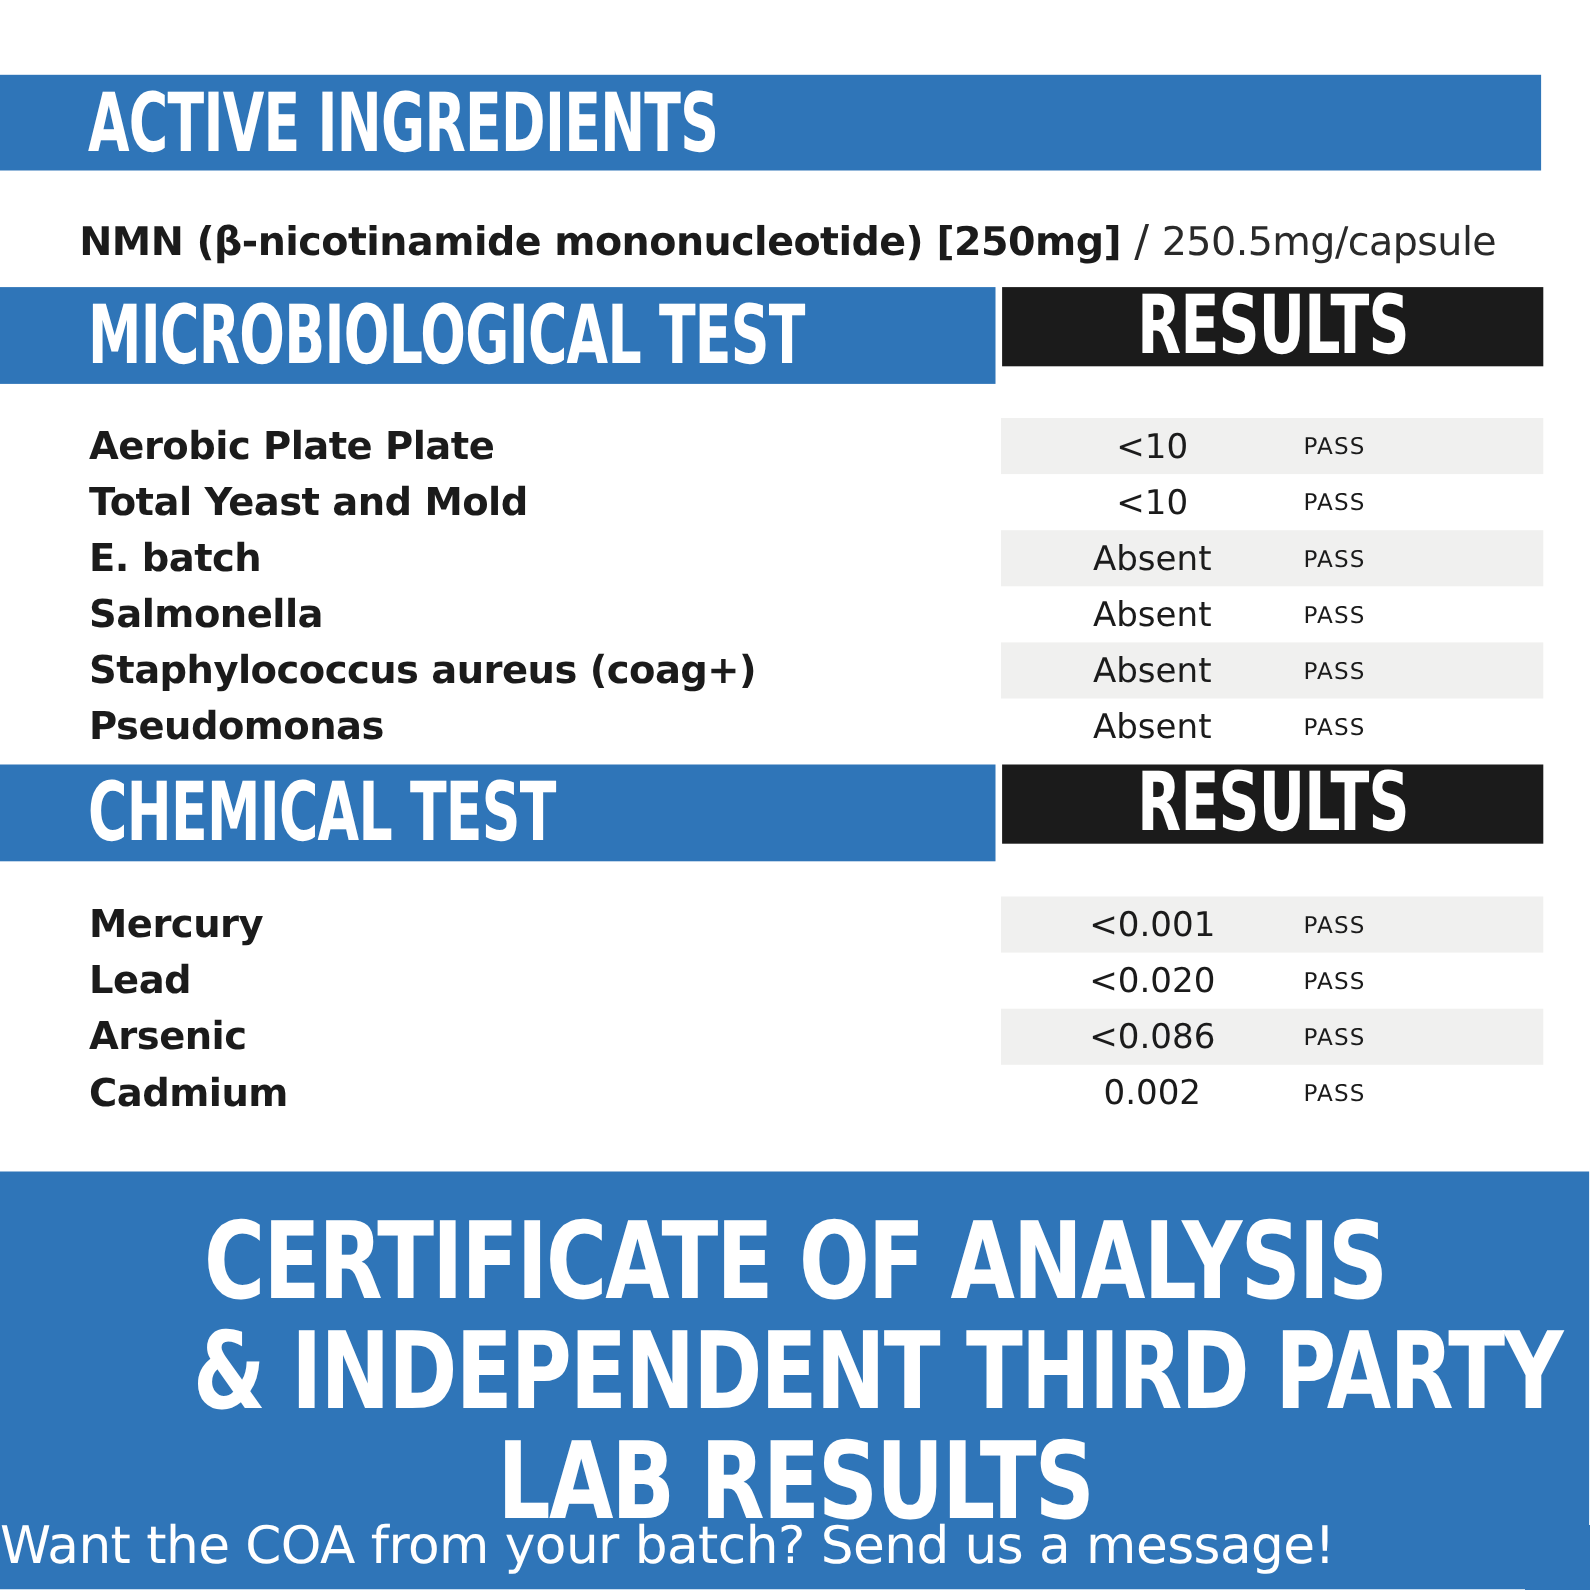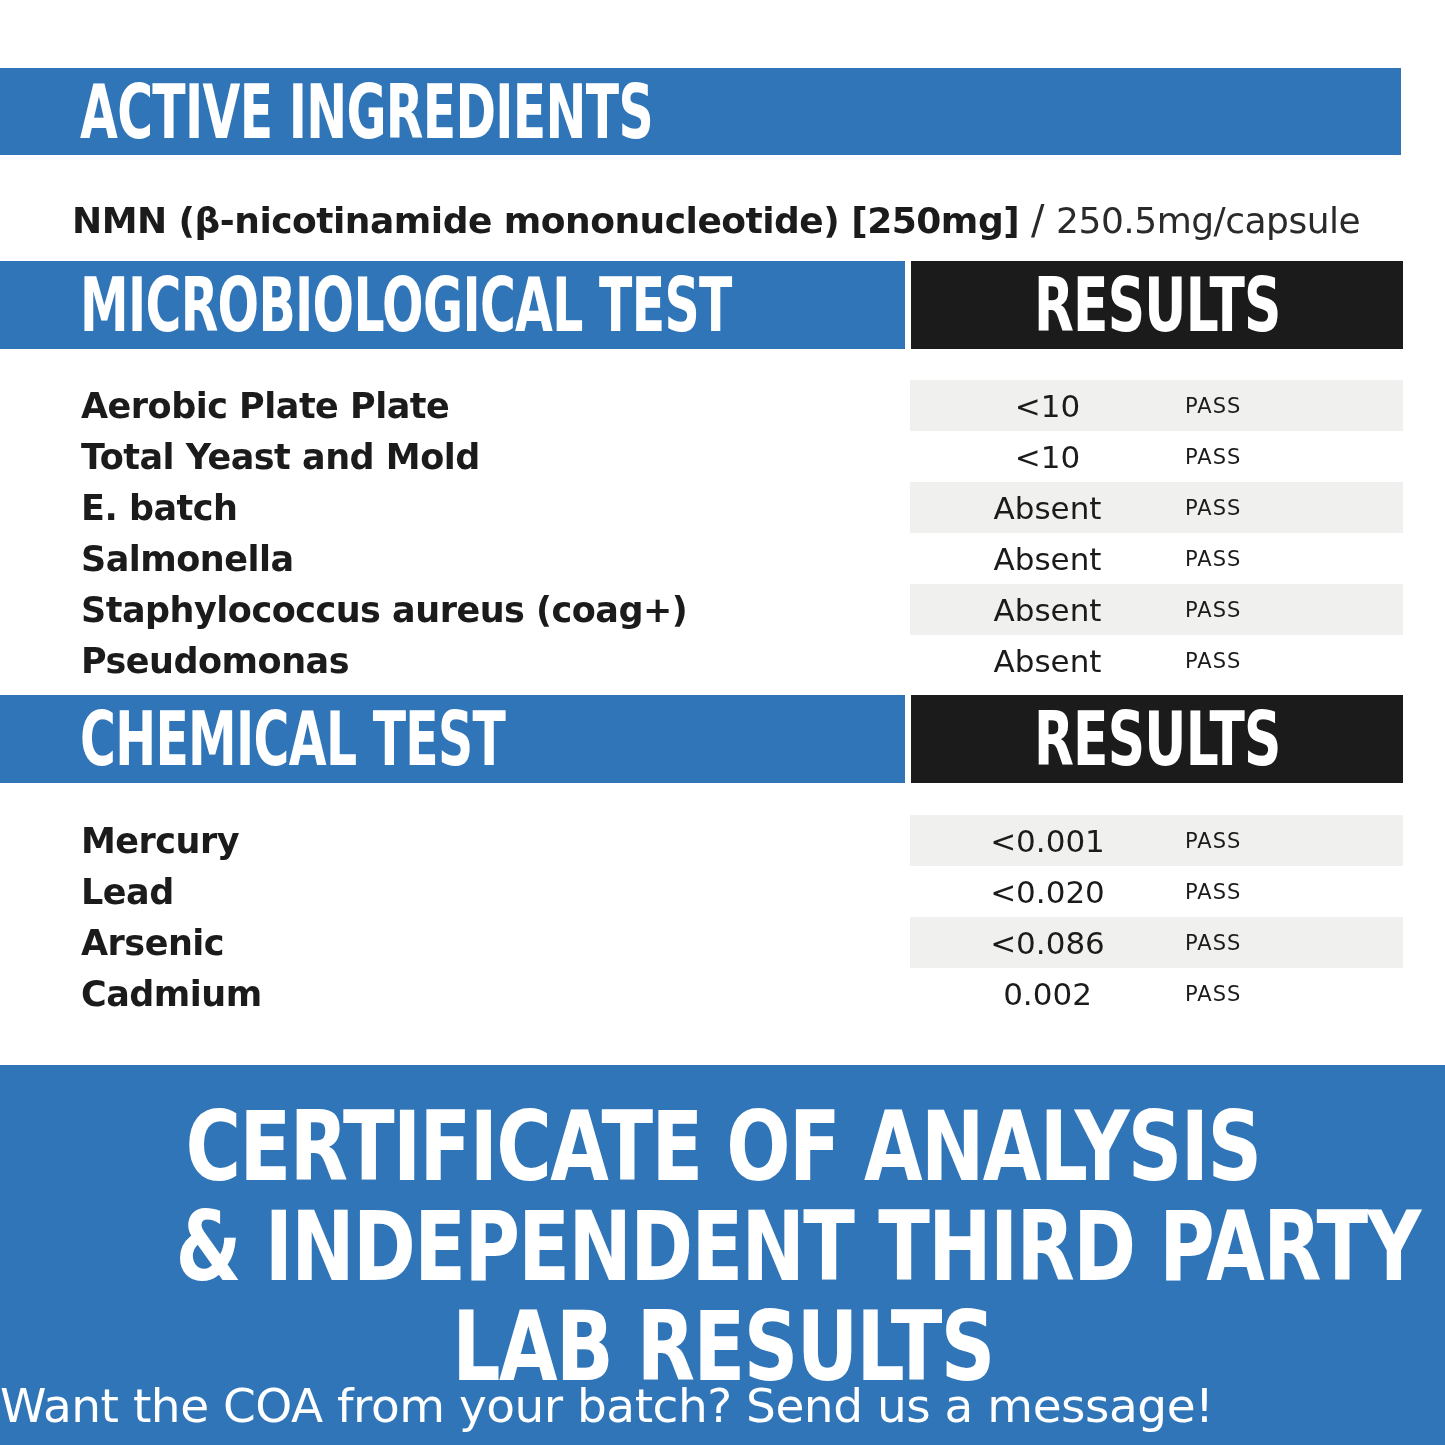--- a/index.html
+++ b/index.html
@@ -58,23 +58,23 @@
   
   .section-header { position: absolute; left: 0; width: 1403px; height: 88px; }
   .section-header .blue-box {
     position: absolute; left: 0; top: 0;
     width: 905px; height: 88px;
     background: var(--accent-blue);
     display: flex; align-items: center; text-align: right;
   }
   .section-header .black-box {
     position: absolute; left: 911px; top: 0;
-    width: 492px; height: 88px;
+    width: 492px; height: 72px;
     background: var(--bar-black);
-    display: flex; align-items: center; justify-content: center;
+    display: flex; align-items: flex-end; justify-content: center;
   }
   .results-title {
     display: inline-block;
     font-size: 74px;
     font-weight: bold;
     color: var(--text-white);
     letter-spacing: -1px;
     transform: scaleX(0.70);
     transform-origin: center center;
     line-height: 1;

